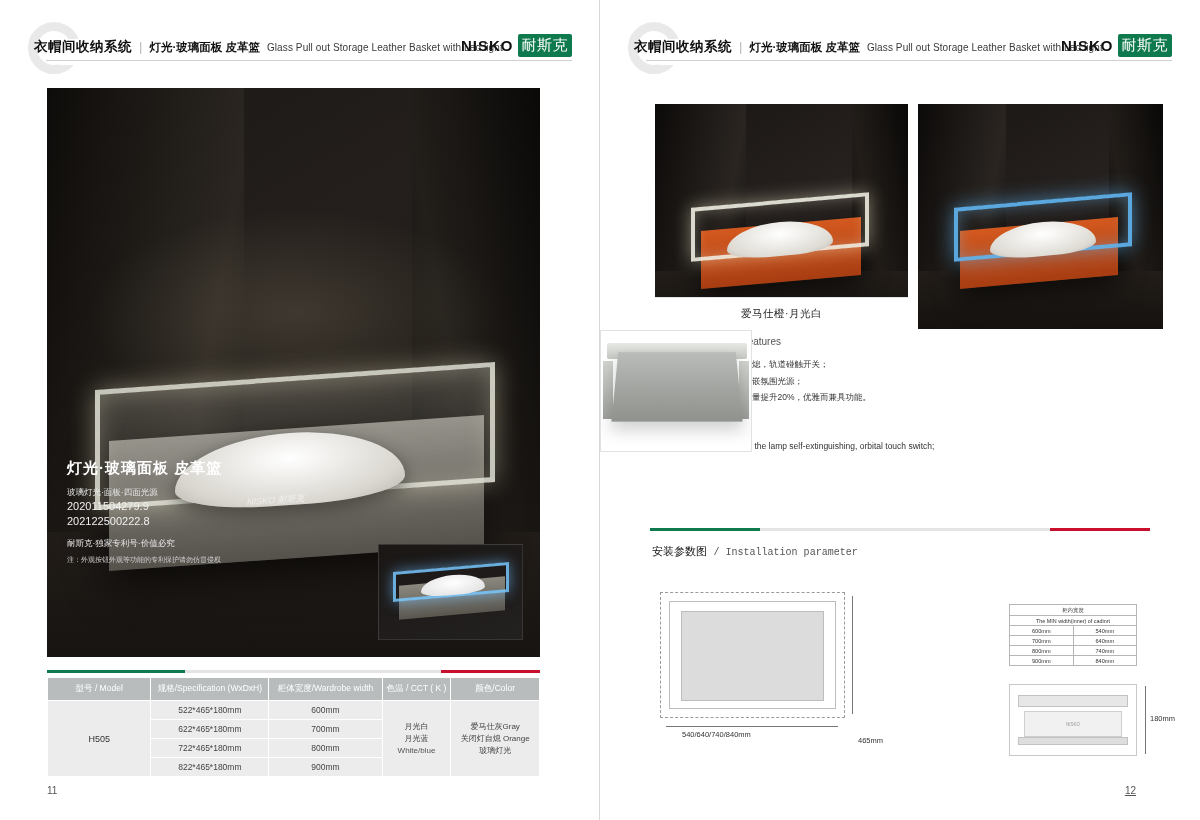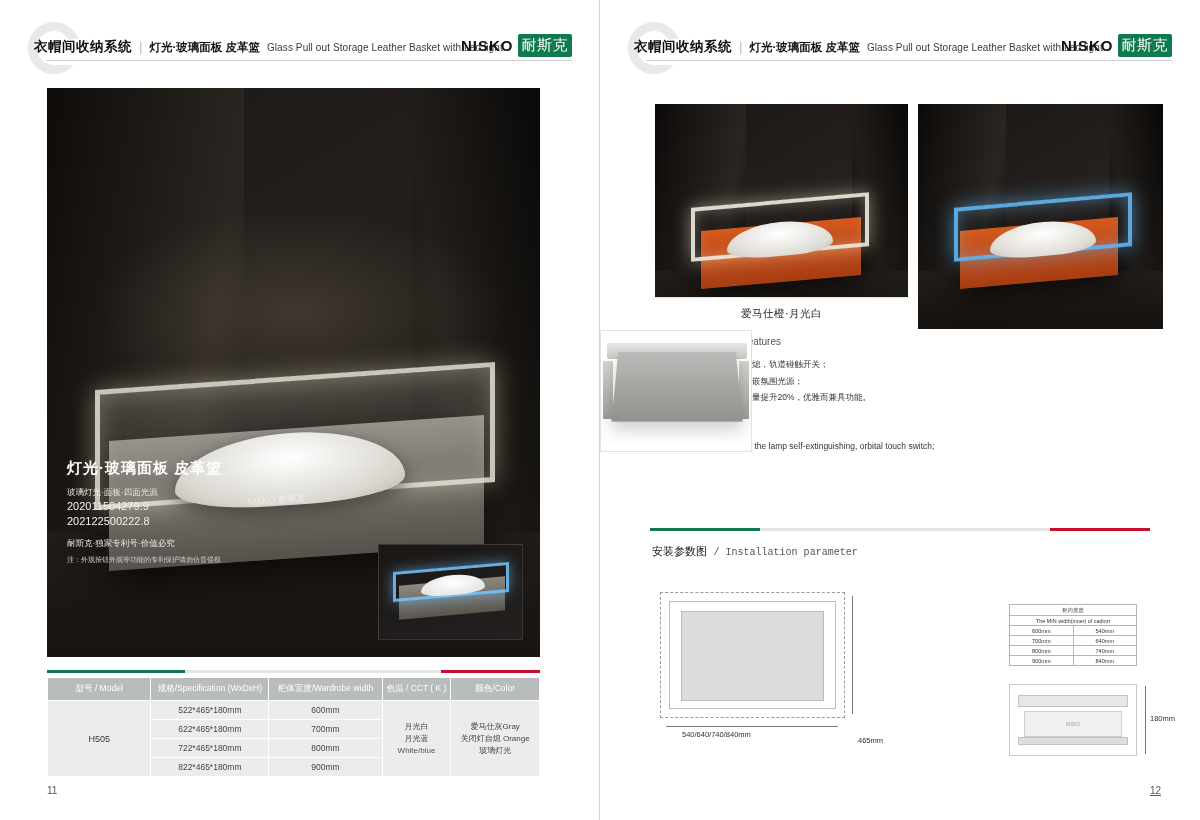--- a/index.html
+++ b/index.html
@@ -119,21 +119,21 @@
     background:#ececec; border:1px solid #ffffff; text-align:center;
     padding:4px 2px; color:#444;
   }
   table.spec td.model { font-size:9px; color:#333; }
   .cct { line-height:1.5; font-size:8px; }
   .cct .en { color:#555; }
   .color-cell { line-height:1.5; font-size:8px; }
 
   .folio { position:absolute; bottom:24px; font-size:10px; color:#555; }
   .folio.l { left:47px; }
-  .folio.r { right:39px;text-decoration:underline; }
+  .folio.r { right:64px;text-decoration:underline; }
   .rp { position:relative; }
   .ph { position:absolute; top:104px; height:225px; overflow:hidden;
         background: linear-gradient(150deg,#1a1613,#272220 55%,#141110); }
   .ph.a { left:55px; width:253px; }
   .ph.b { left:318px; width:245px; }
   .ph .wallL { position:absolute; left:0; top:0; width:36%; height:100%;
     background: linear-gradient(100deg,#0c0a09,#2a2521 70%,#131110); }
   .ph .wallR { position:absolute; right:0; top:0; width:22%; height:100%;
     background: linear-gradient(260deg,#090807,#221d19 60%,#0f0d0b); }
   .ph .floor { position:absolute; left:0; bottom:0; width:100%; height:26%;

